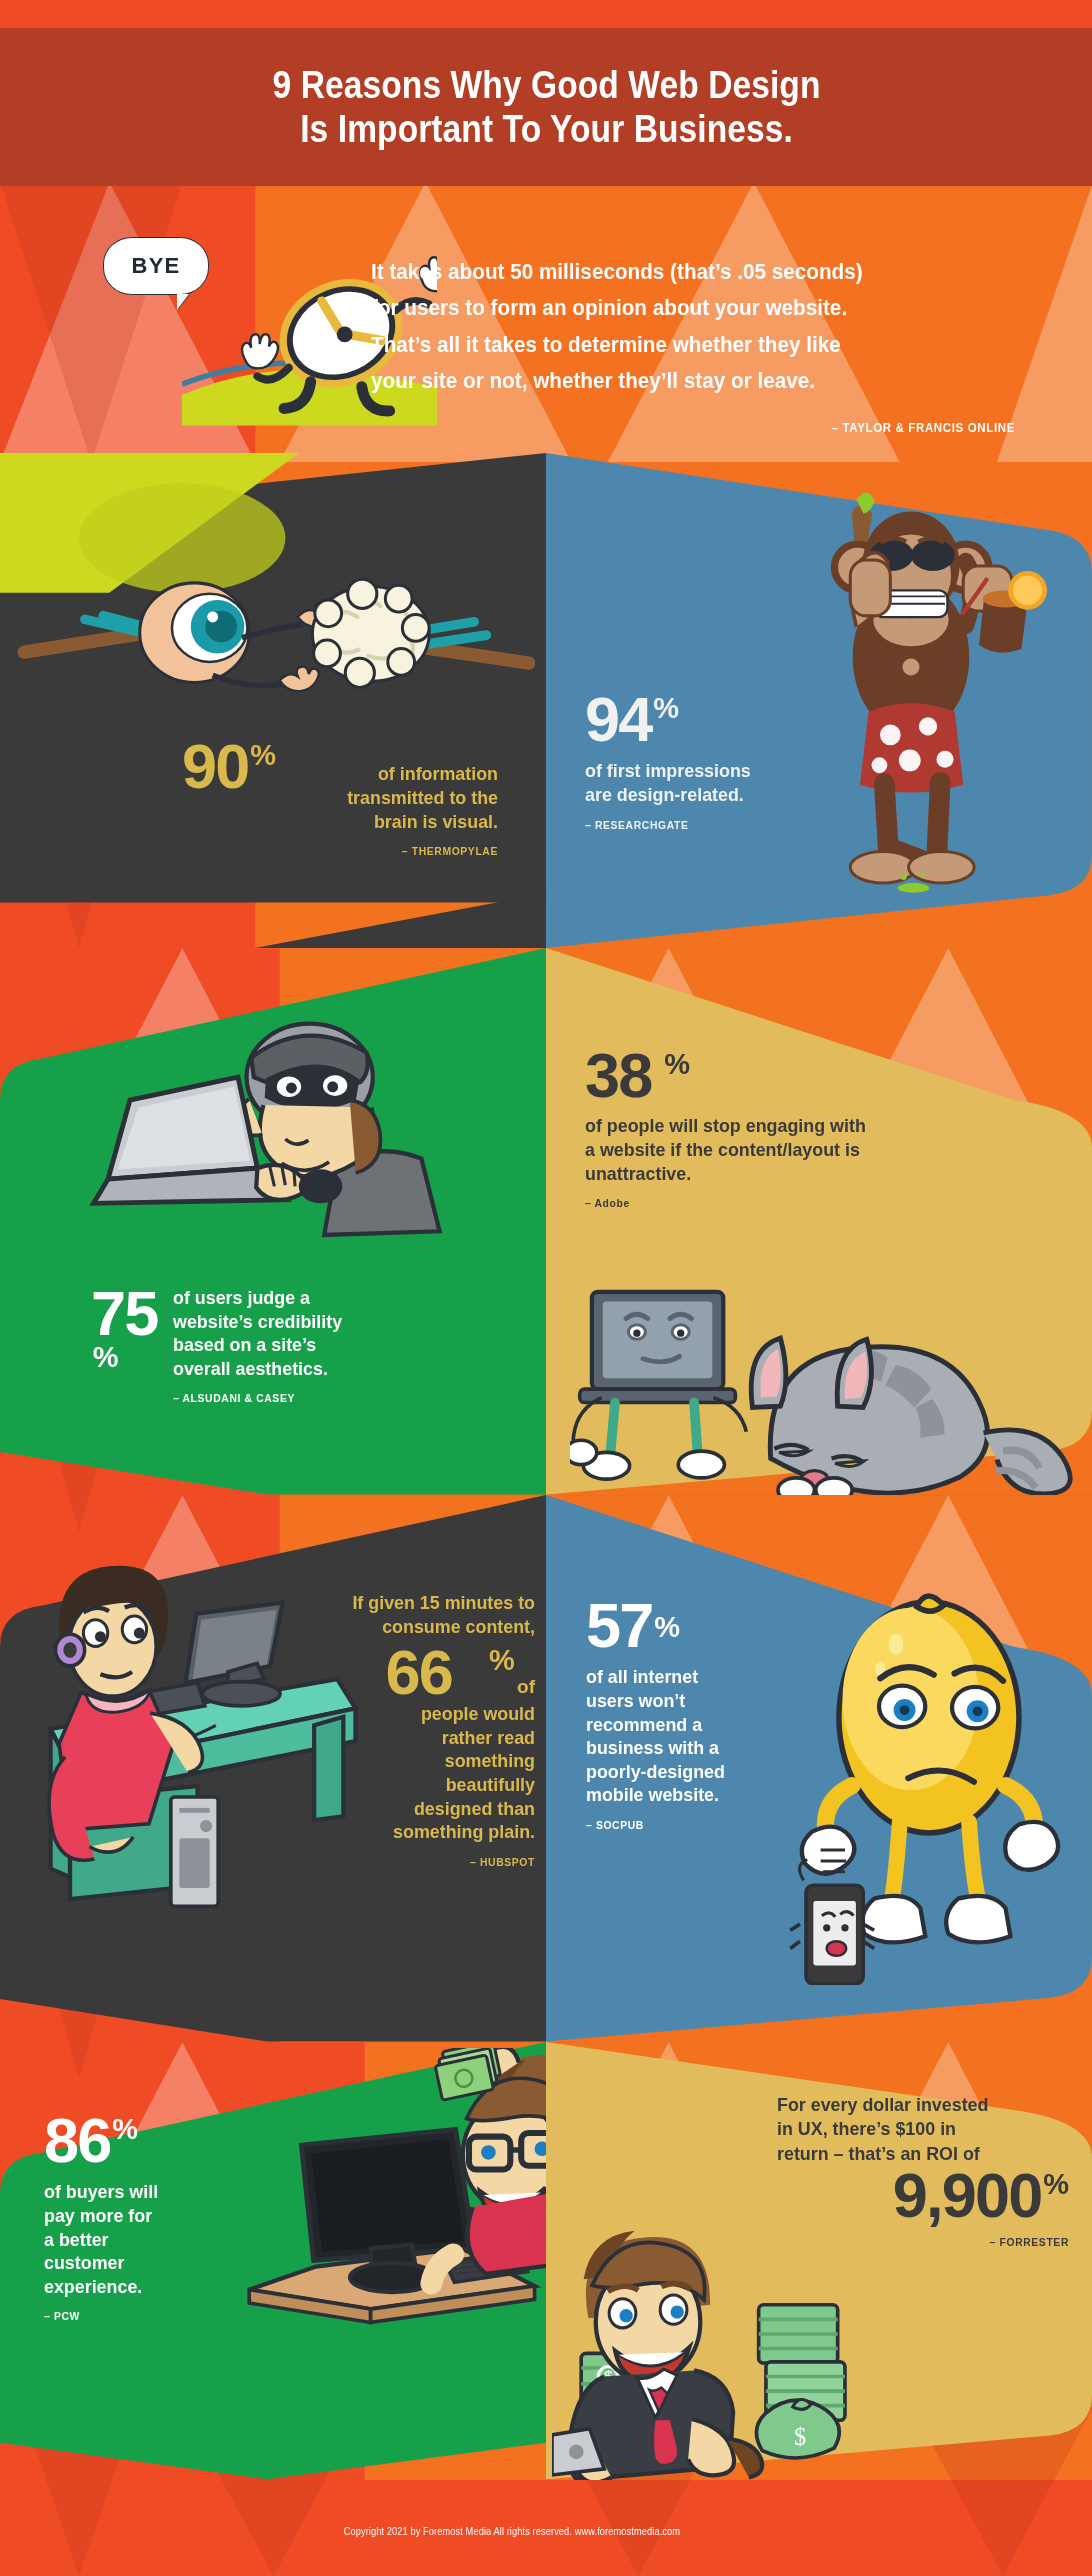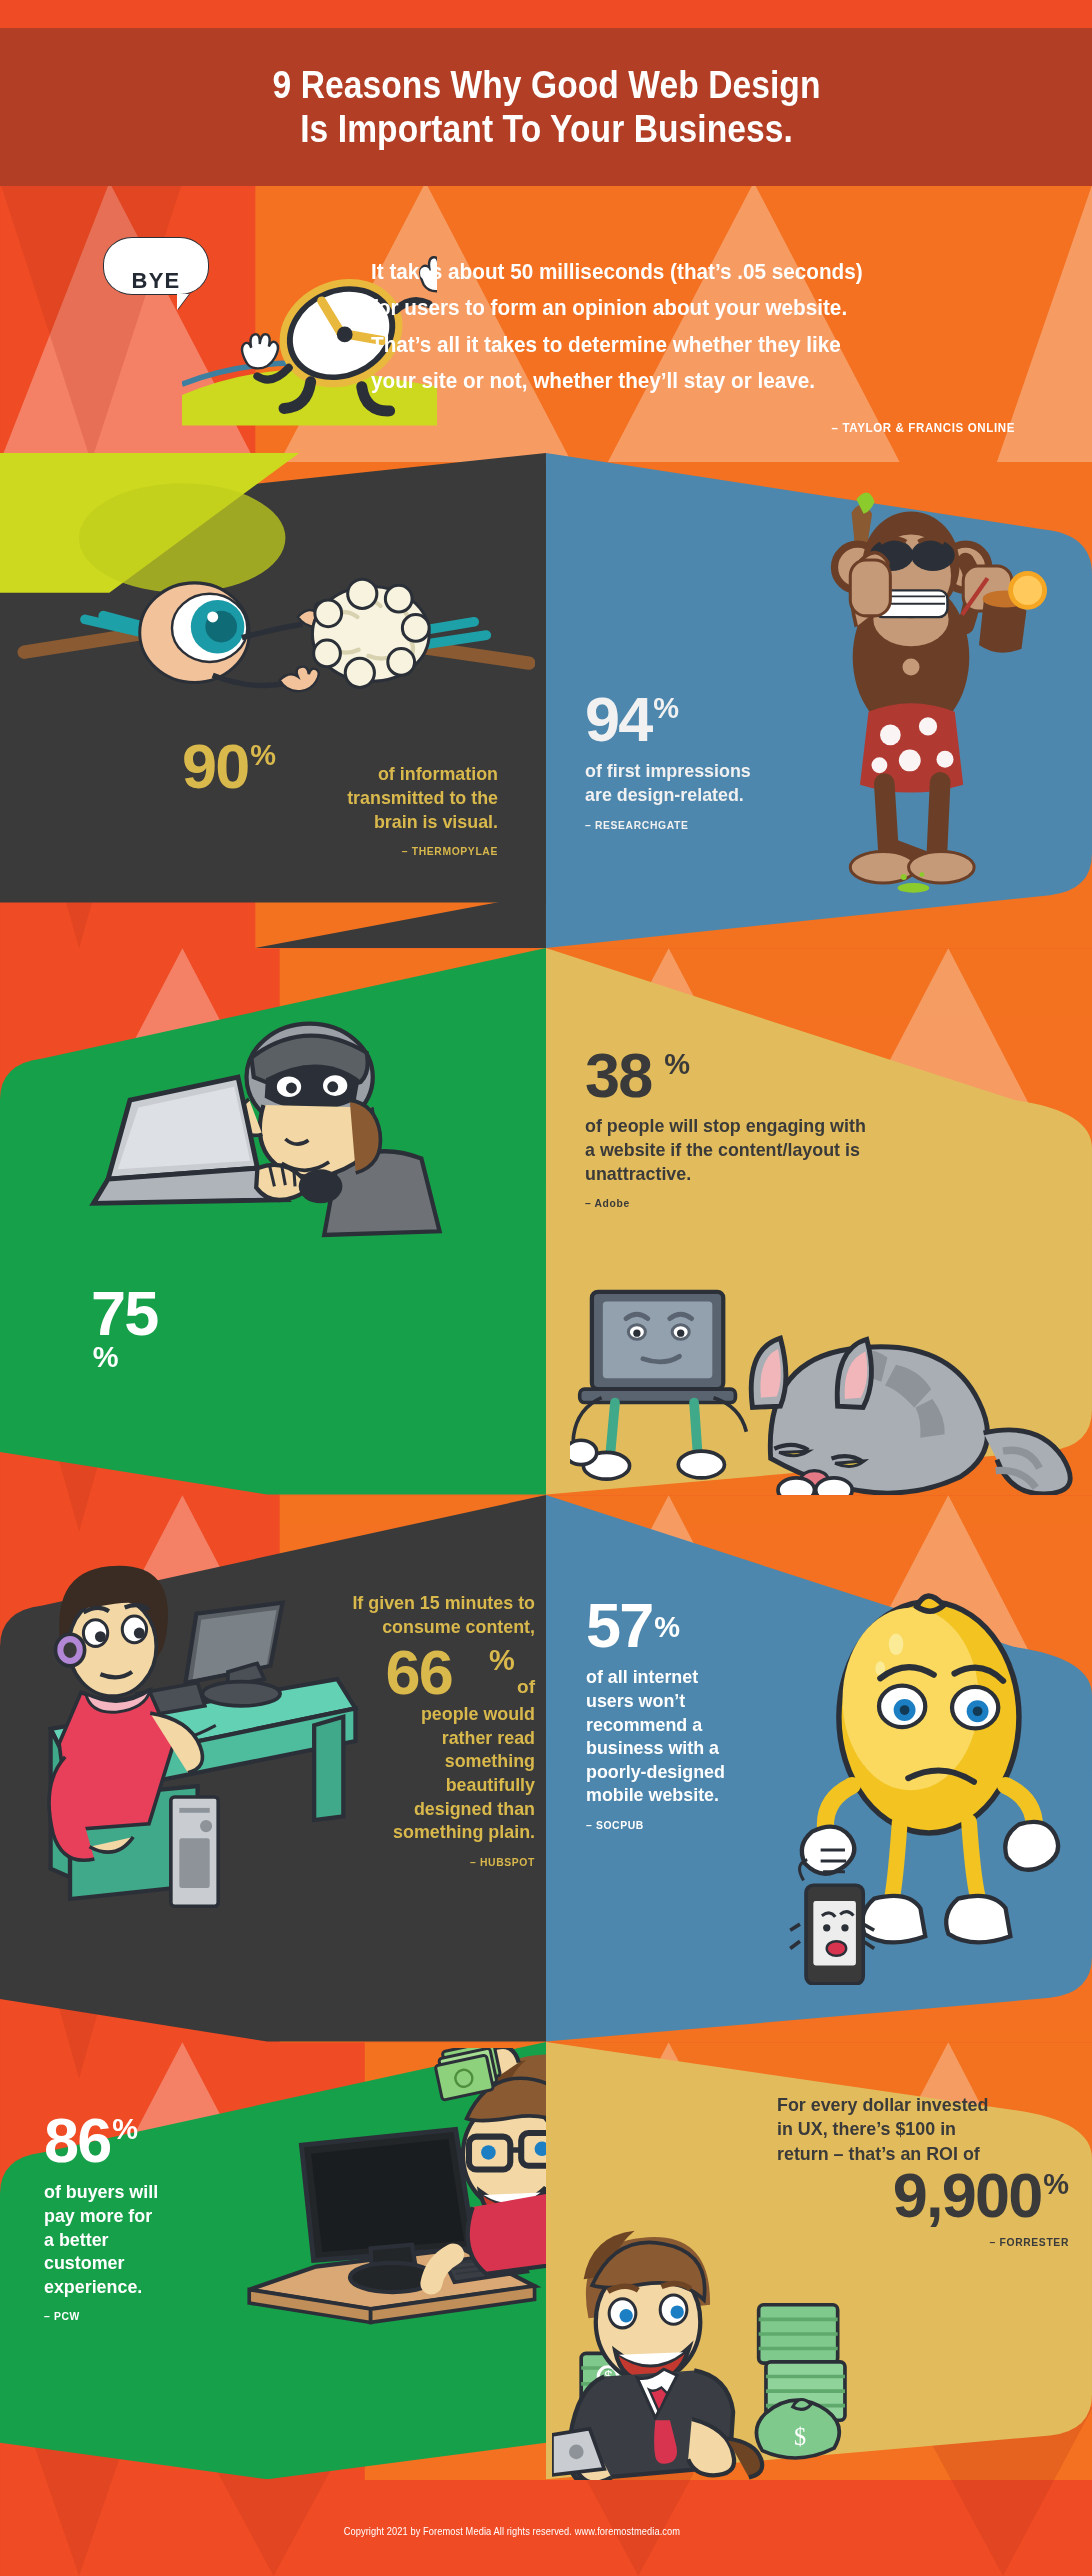--- a/index.html
+++ b/index.html
@@ -47,21 +47,21 @@
   #intro .src {
     margin-top:20.7px; text-align:right; color:#ffffff;
     font-size:12.8px; letter-spacing:0.7px; font-weight:bold;
     transform:scaleX(.9); transform-origin:right top;
   }
 
   
   #bye-bubble {
     position:absolute; left:103px; top:237px; width:106px; height:58px;
     background:#ffffff; border:1.8px solid #2b3038; border-radius:29px/27px;
-    display:flex; align-items:flex-end; justify-content:center; z-index:7;
+    display:flex; align-items:center; justify-content:center; z-index:7;
   }
   #bye-bubble span {
     color:#232a33; font-size:22px; font-weight:bold; letter-spacing:1.2px;
   }
   #bye-bubble:after {
     content:""; position:absolute; right:17px; bottom:-16px;
     border-left:12px solid #ffffff; border-bottom:16px solid transparent;
     border-right:2.4px solid transparent;
     filter:drop-shadow(1.2px 0.6px 0 #2b3038);
   }
@@ -342,20 +342,27 @@
       <path d="M54 318 L300 300 L348 352 L30 358 Z" fill="#AFB4BA" stroke="#2b3038" stroke-width="8"></path>
       <path d="M300 300 q44 -16 74 16 q16 22 -14 32 q-40 14 -62 -16z" fill="#F3D7A4" stroke="#2b3038" stroke-width="7"></path>
       <path d="M320 296 l8 34 M340 296 l6 32 M360 302 l2 28" stroke="#2b3038" stroke-width="5"></path>
       <ellipse cx="404" cy="330" rx="36" ry="28" fill="#2b3038"></ellipse>
     </svg>
     <div class="stat" style="left:91px;top:338px;width:438px;display:flex;gap:16px;">
       <div class="pct" style="color:#FFFFFF;flex-direction:column;">
         <span class="num">75</span>
         <span class="sign">%</span>
       </div>
+      <div>
+        <div class="desc" style="color:#FFFFFF;">of users judge a
+website’s credibility
+based on a site’s
+overall aesthetics.</div>
+        <div class="src" style="color:#FFFFFF;">– ALSUDANI &amp; CASEY</div>
+      </div>
     </div>
   </div>
 
   <div class="panel right">
     <svg class="fill" viewBox="0 0 899 900" preserveAspectRatio="none">
       <path d="M0 0 L770 250 Q899 268 899 330 L899 760 Q899 820 830 828 L0 900 Z" fill="#E2BC5C"></path>
     </svg>
     <svg class="art" style="left:24px;top:328px;width:523px;height:219px;" viewBox="0 0 860 360">
       <rect x="36" y="26" width="216" height="160" rx="10" fill="#5A6470" stroke="#2b3038" stroke-width="7"></rect>
       <rect x="54" y="42" width="180" height="126" rx="6" fill="#93A1AF"></rect>

